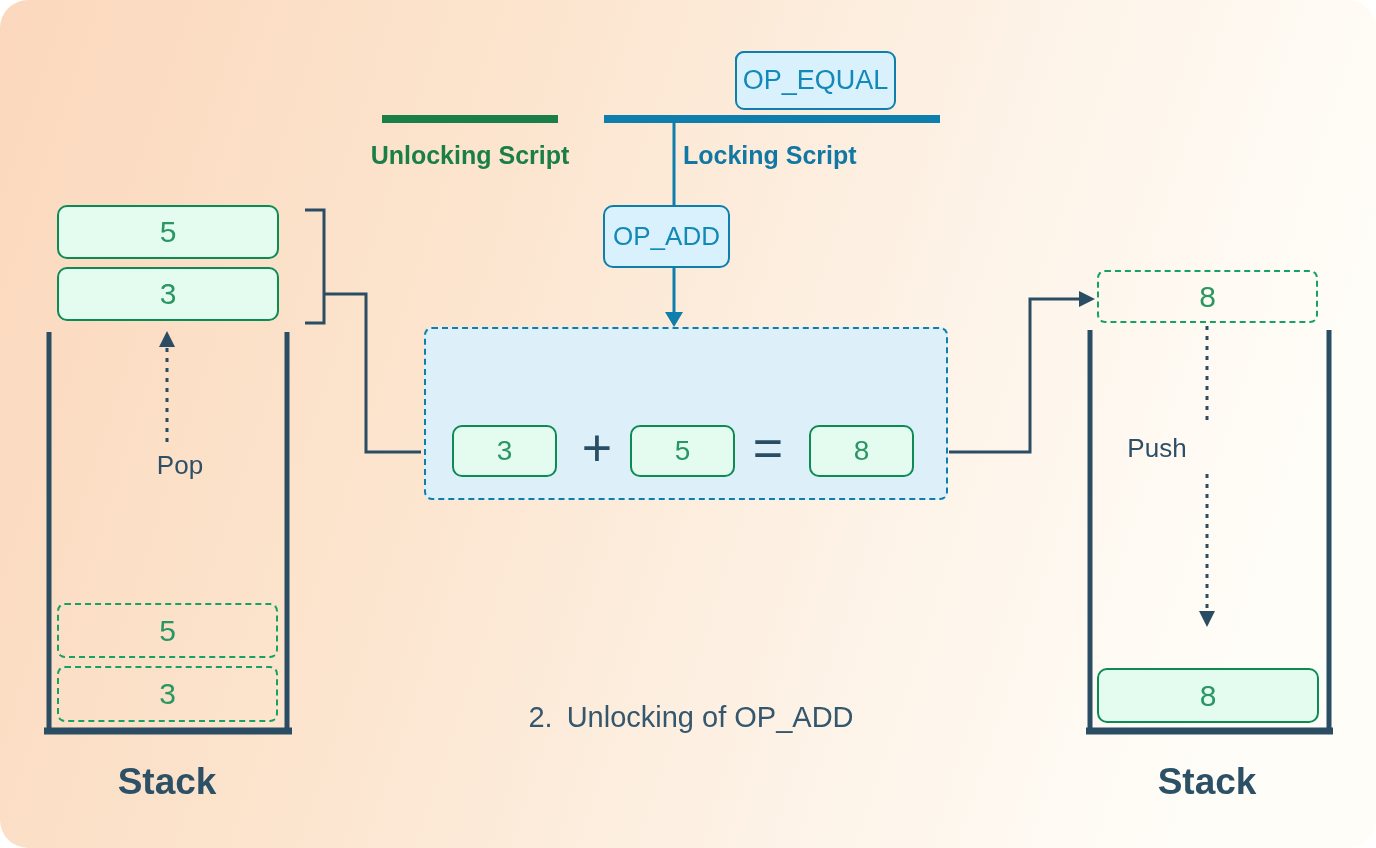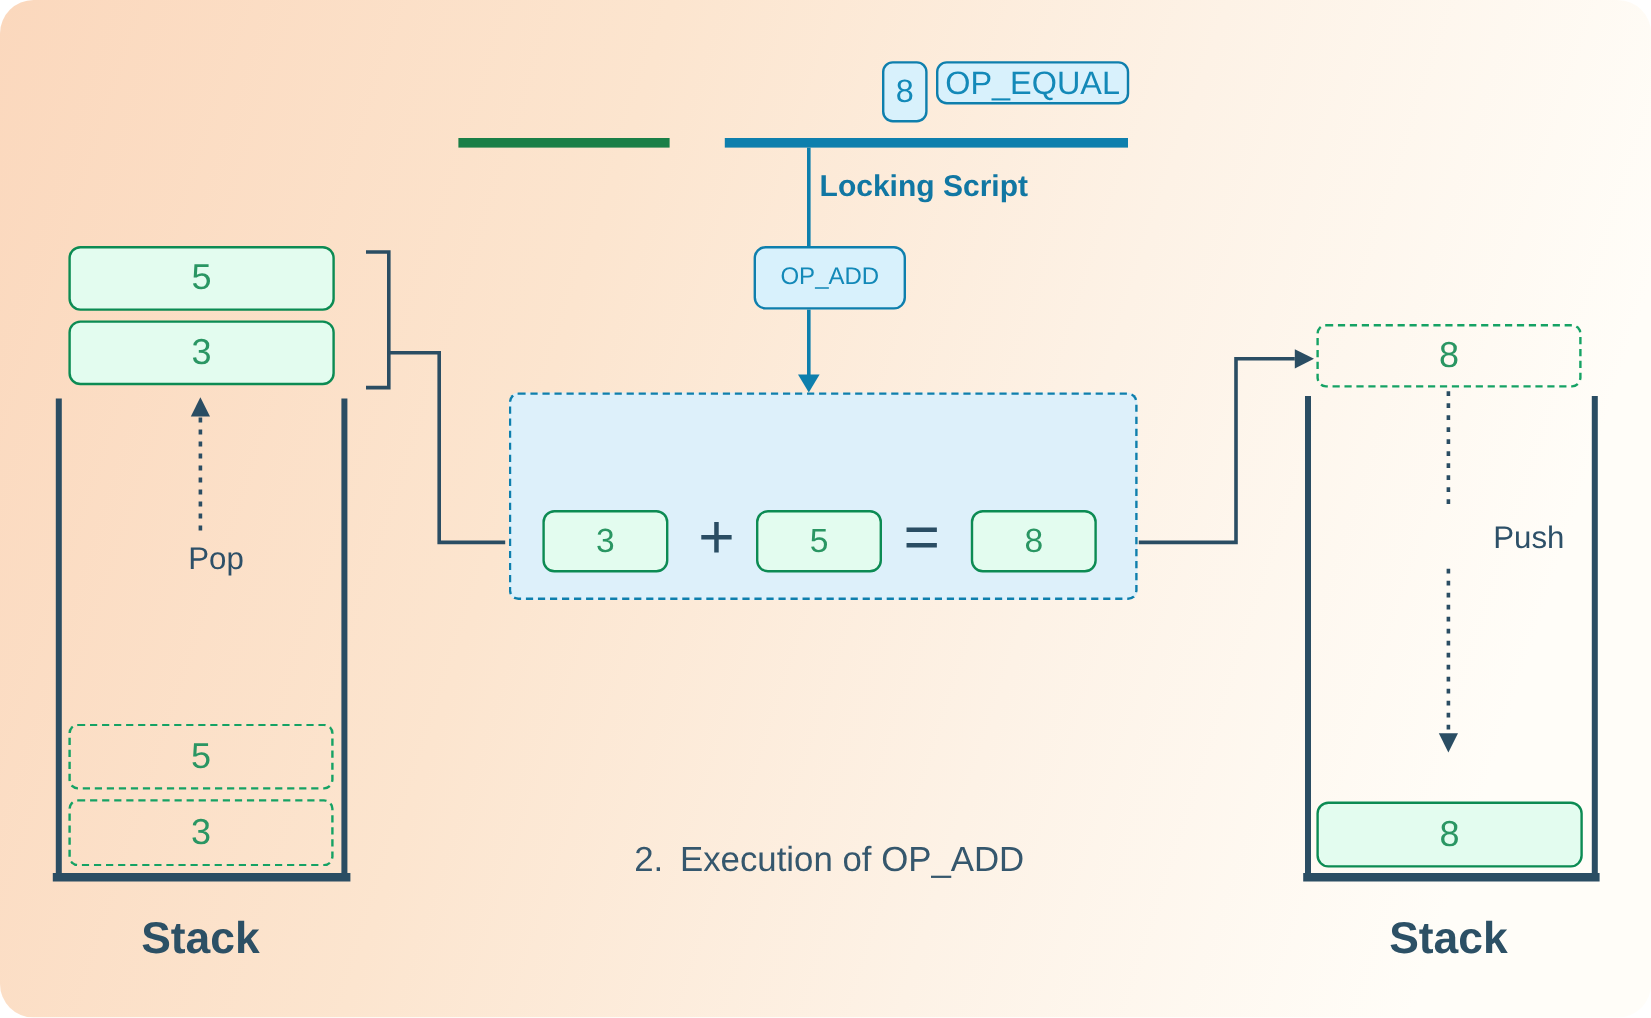--- a/index.html
+++ b/index.html
@@ -78,29 +78,30 @@
     <path d="M44 731 H292" fill="none" style="stroke:var(--slate)" stroke-width="7"></path>
 
     <path d="M1090 330 V729" fill="none" style="stroke:var(--slate)" stroke-width="5"></path>
     <path d="M1329 330 V729" fill="none" style="stroke:var(--slate)" stroke-width="5"></path>
     <path d="M1086 731 H1333" fill="none" style="stroke:var(--slate)" stroke-width="7"></path>
   </svg>
 
   <div class="abs token center" style="left:735px;top:51px;width:38px;height:51px;">
     <span>8</span>
   </div>
-  <div class="abs token center" style="left:780px;top:51px;width:161px;height:36px;">
+  <div class="abs token center" style="left:735px;top:51px;width:161px;height:59px;">
     <span>OP_EQUAL</span>
   </div>
 
   <div class="abs bar green" style="left:382px;top:115px;width:176px;"></div>
   <div class="abs bar blue" style="left:604px;top:115px;width:336px;"></div>
+  <div class="abs script-label green center" style="left:368px;top:141px;width:204px;">Unlocking Script</div>
   <div class="abs script-label blue" style="left:683px;top:141px;">Locking Script</div>
 
-  <div class="abs token center" style="left:628px;top:205px;width:127px;height:53px;border-radius:10px;font-size:20px;">
+  <div class="abs token center" style="left:603px;top:205px;width:127px;height:63px;border-radius:10px;font-size:26px;">
     <span>OP_ADD</span>
   </div>
 
   <div class="abs panel" style="left:424px;top:327px;width:524px;height:173px;">
     <div class="abs vbox center" style="left:26px;top:96px;width:105px;height:52px;font-size:28px;">
       <span>3</span>
     </div>
     <div class="abs op-glyph center" style="left:151px;top:84px;width:40px;height:70px;">+</div>
     <div class="abs vbox center" style="left:204px;top:96px;width:105px;height:52px;font-size:28px;">
       <span>5</span>
@@ -123,24 +124,24 @@
     <span>5</span>
   </div>
   <div class="abs vbox ghost center" style="left:57px;top:666px;width:221px;height:56px;">
     <span>3</span>
   </div>
   <div class="abs stack-label center" style="left:77px;top:761px;width:180px;">Stack</div>
 
   <div class="abs vbox ghost center" style="left:1097px;top:270px;width:221px;height:53px;">
     <span>8</span>
   </div>
-  <div class="abs flow-label center" style="left:1224px;top:433px;width:100px;">Push</div>
+  <div class="abs flow-label center" style="left:1107px;top:433px;width:100px;">Push</div>
   <div class="abs vbox center" style="left:1097px;top:668px;width:222px;height:55px;">
     <span>8</span>
   </div>
   <div class="abs stack-label center" style="left:1117px;top:761px;width:180px;">Stack</div>
 
   <div class="abs caption" style="left:441px;top:701px;width:500px;">
     <span>2.</span>
-    <span>Execution of OP_ADD</span>
+    <span>Unlocking of OP_ADD</span>
   </div>
 
 </div>
 
 </body></html>

